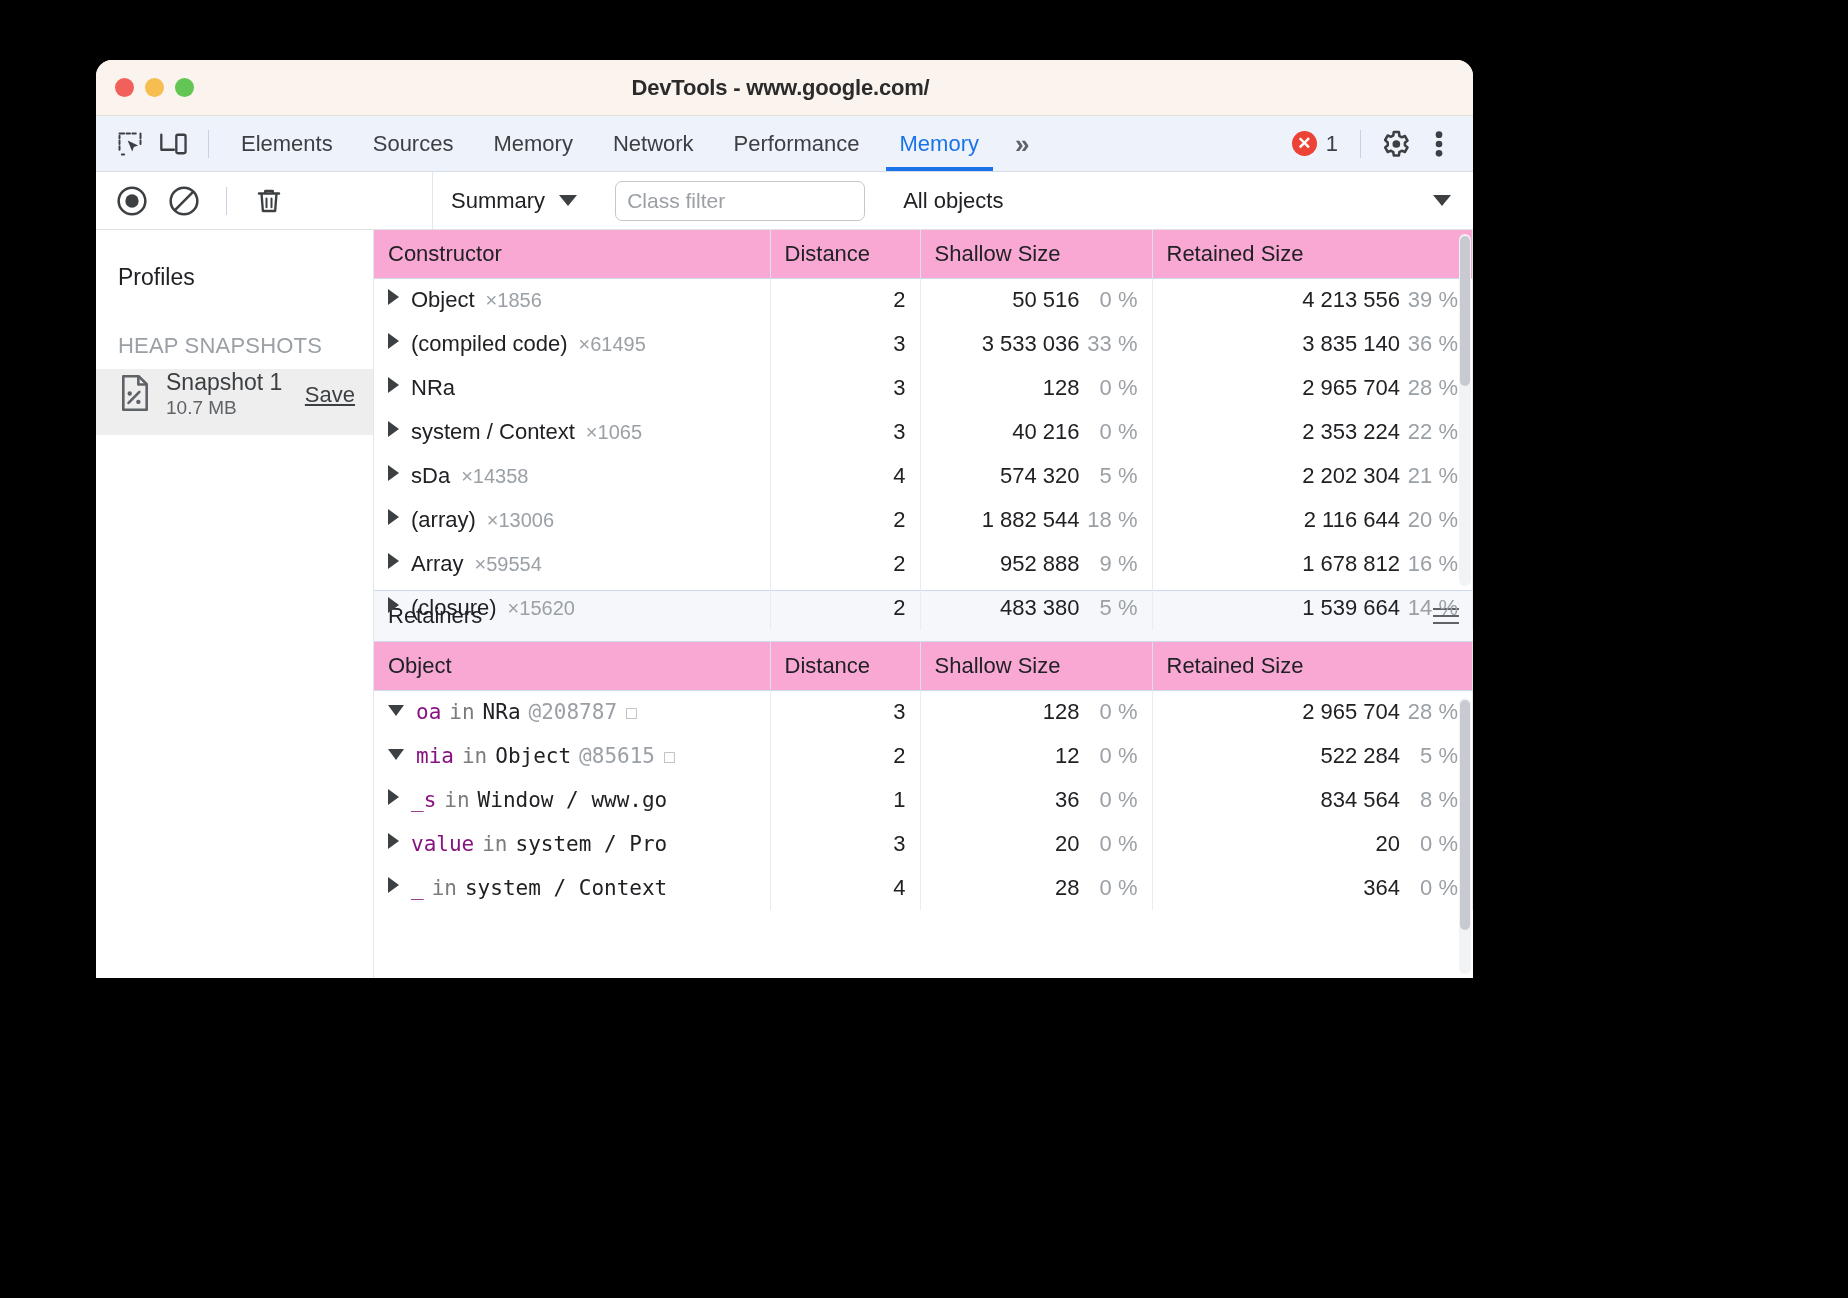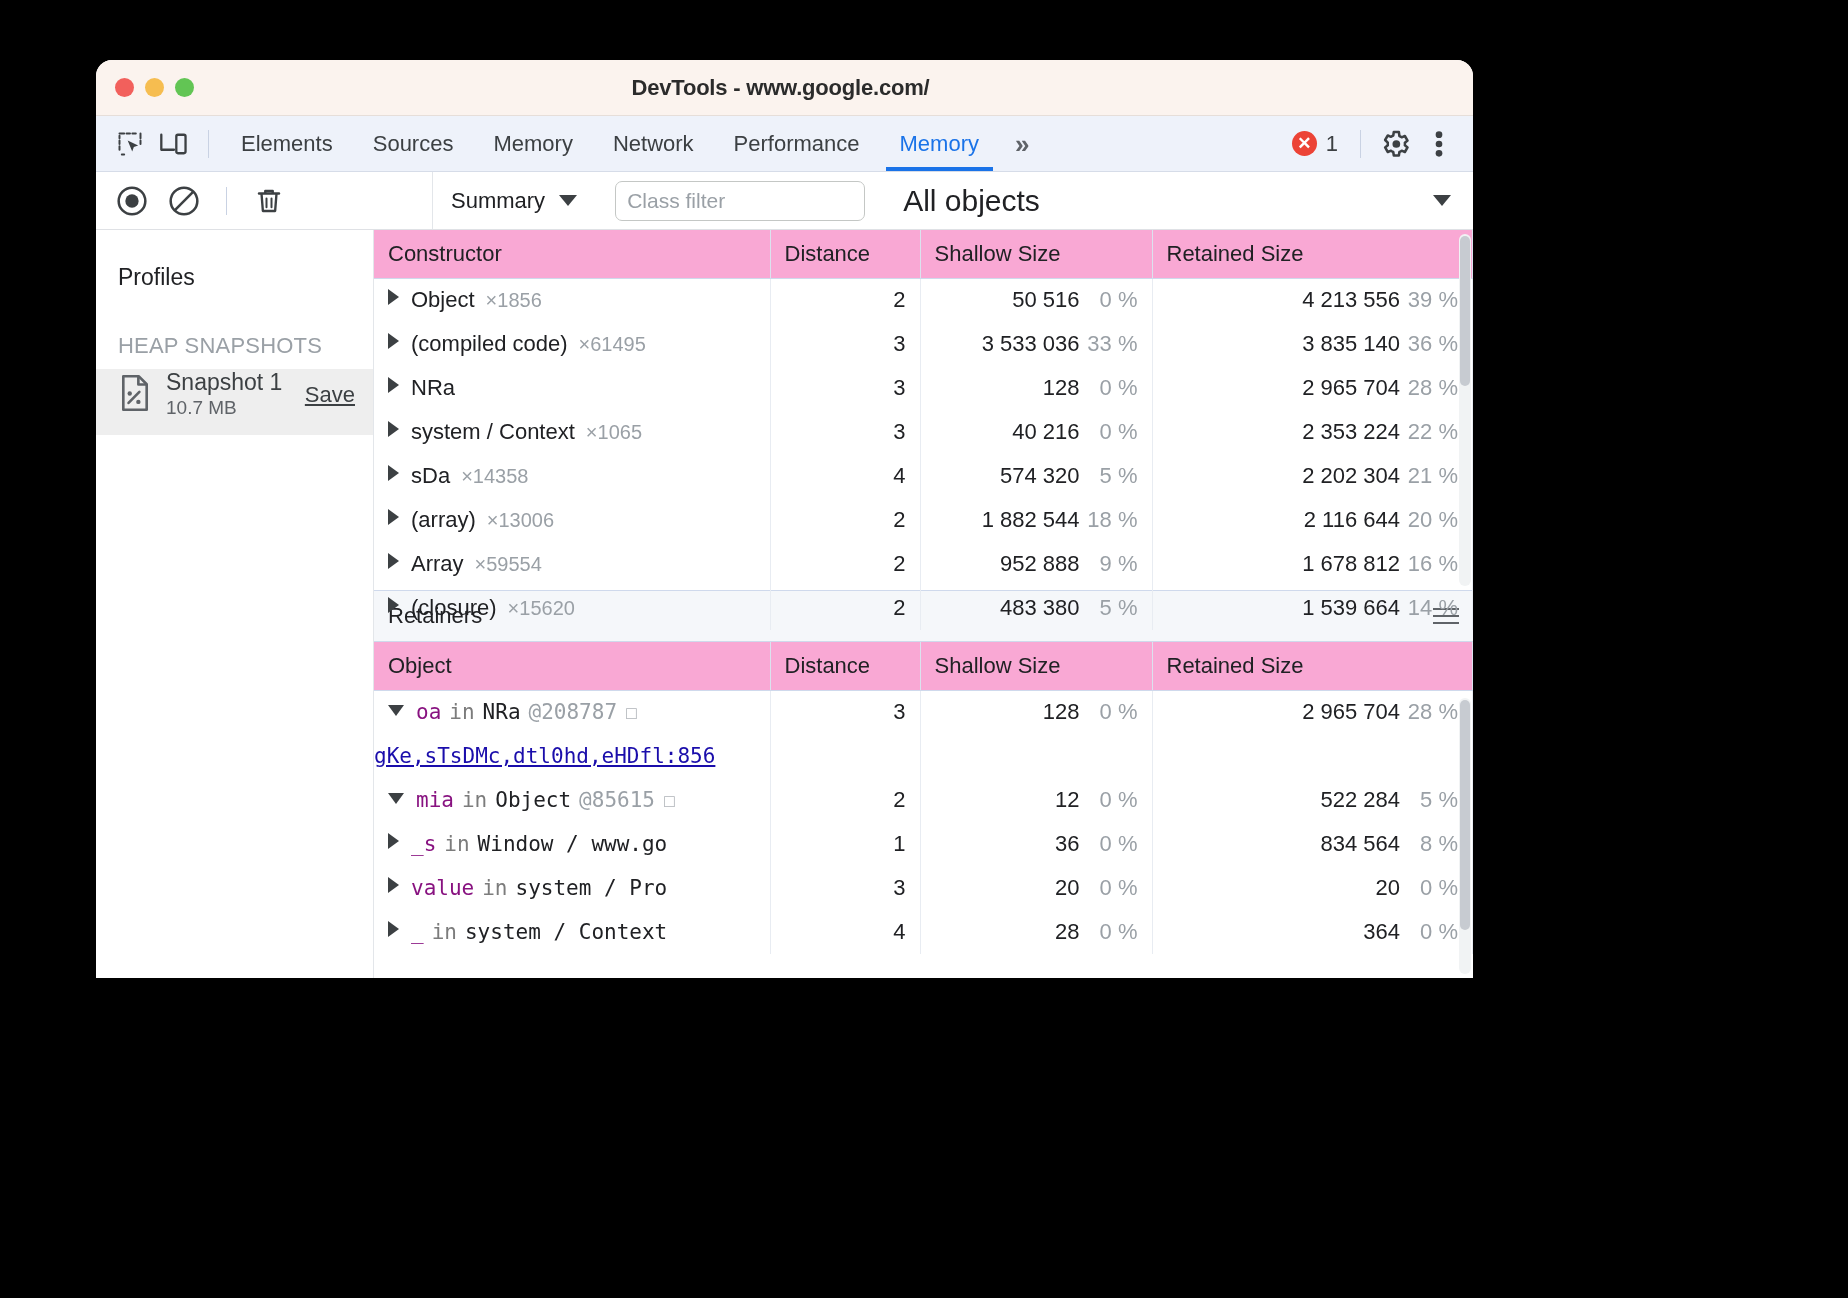--- a/index.html
+++ b/index.html
@@ -101,21 +101,21 @@
   .sel-label { font-size: 22px; color: #202124; }
   .caret { width: 0; height: 0; border-left: 9px solid transparent;
            border-right: 9px solid transparent; border-top: 11px solid #3c4043; }
   .class-filter {
     margin-left: 22px;
     width: 250px; height: 40px; border: 1px solid #c4c7c5; border-radius: 7px;
     background: #fff; font-size: 21px; color: #202124; padding: 0 11px;
     font-family: "Liberation Sans", sans-serif;
   }
   .class-filter::placeholder { color: #9aa0a6; }
-  .allobj { margin-left: 22px; font-size: 30px; color: #202124; cursor: pointer; }
+  .allobj { margin-left: 22px; font-size: 22px; color: #202124; cursor: pointer; }
   .allobj-caret {
     margin-left: auto; margin-right: 22px;
     width: 0; height: 0; border-left: 9px solid transparent;
     border-right: 9px solid transparent; border-top: 11px solid #3c4043;
     cursor: pointer;
   }
   
   .body-split { display: flex; height: 804px; }
   .sidebar {
     width: 278px; border-right: 1px solid #e3e6ea; background: #fff;
@@ -429,28 +429,20 @@
             <tbody>
               <tr>
                 <td class="clip">
                   <span class="tri down"></span><span class="mono m-prop">oa</span><span class="mono m-in" style="margin:0 8px;">in</span><span class="mono m-cls">NRa</span><span class="mono m-id" style="margin-left:8px;">@208787</span><span class="mono m-box" style="margin-left:8px;">☐</span>
                 </td>
                 <td class="num">3</td>
                 <td class="num"><span>128</span><span class="pct">0 %</span></td>
                 <td class="num"><span>2 965 704</span><span class="pct">28 %</span></td>
               </tr>
               <tr>
-                <td class="clip" style="padding-left:0;">
-                  <span class="urlrow">gKe,sTsDMc,dtl0hd,eHDfl:856</span>
-                </td>
-                <td class="num"></td>
-                <td class="num"></td>
-                <td class="num"></td>
-              </tr>
-              <tr>
                 <td class="clip ind1">
                   <span class="tri down"></span><span class="mono m-prop">mia</span><span class="mono m-in" style="margin:0 8px;">in</span><span class="mono m-cls">Object</span><span class="mono m-id" style="margin-left:8px;">@85615</span><span class="mono m-box" style="margin-left:8px;">☐</span>
                 </td>
                 <td class="num">2</td>
                 <td class="num"><span>12</span><span class="pct">0 %</span></td>
                 <td class="num"><span>522 284</span><span class="pct">5 %</span></td>
               </tr>
               <tr>
                 <td class="clip ind2">
                   <span class="tri"></span><span class="mono m-prop">_s</span><span class="mono m-in" style="margin:0 8px;">in</span><span class="mono m-cls">Window / www.go</span>

